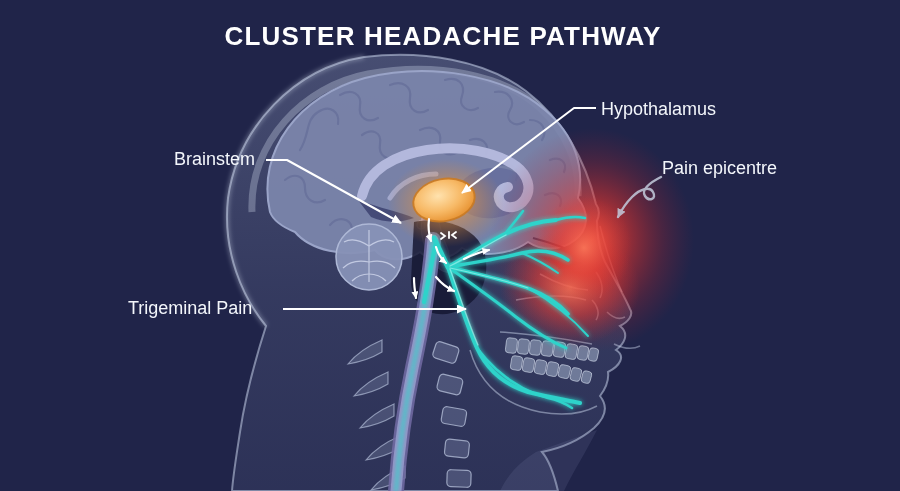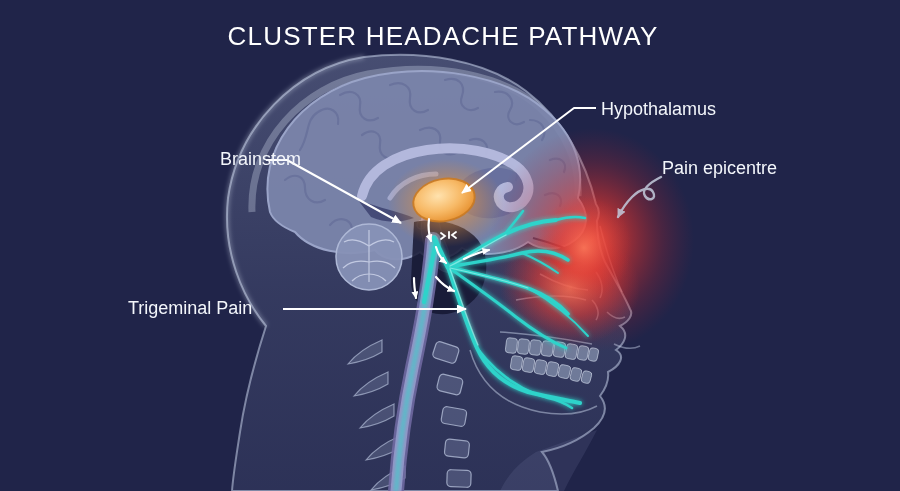--- a/index.html
+++ b/index.html
@@ -3,27 +3,27 @@
 <meta charset="utf-8">
 <style>
   html,body { margin:0; padding:0; background:#202449; }
   .stage {
     position:relative; width:900px; height:491px; overflow:hidden;
     background:#202449; font-family:"Liberation Sans", sans-serif;
   }
   .stage svg { position:absolute; left:0; top:0; }
   .title {
     position:absolute; left:0; top:21px; width:886px; text-align:center;
-    color:#ffffff; font-size:26px; font-weight:400; letter-spacing:1.2px;
+    color:#ffffff; font-size:26px; font-weight:700; letter-spacing:1.2px;
     white-space:nowrap;
   }
   .label {
     position:absolute; color:#f3f6fb; font-size:18px; white-space:nowrap;
   }
-  #label-brainstem   { left:174px; top:149px;margin-left:46px; }
+  #label-brainstem   { left:174px; top:149px; }
   #label-hypothalamus{ left:601px; top:99px;  }
   #label-pain        { left:662px; top:158px; }
   #label-trigeminal  { left:128px; top:298px; }
 </style>
 </head>
 <body>
 
 <div class="stage">
 
 <svg width="900" height="491" viewBox="0 0 900 491">

